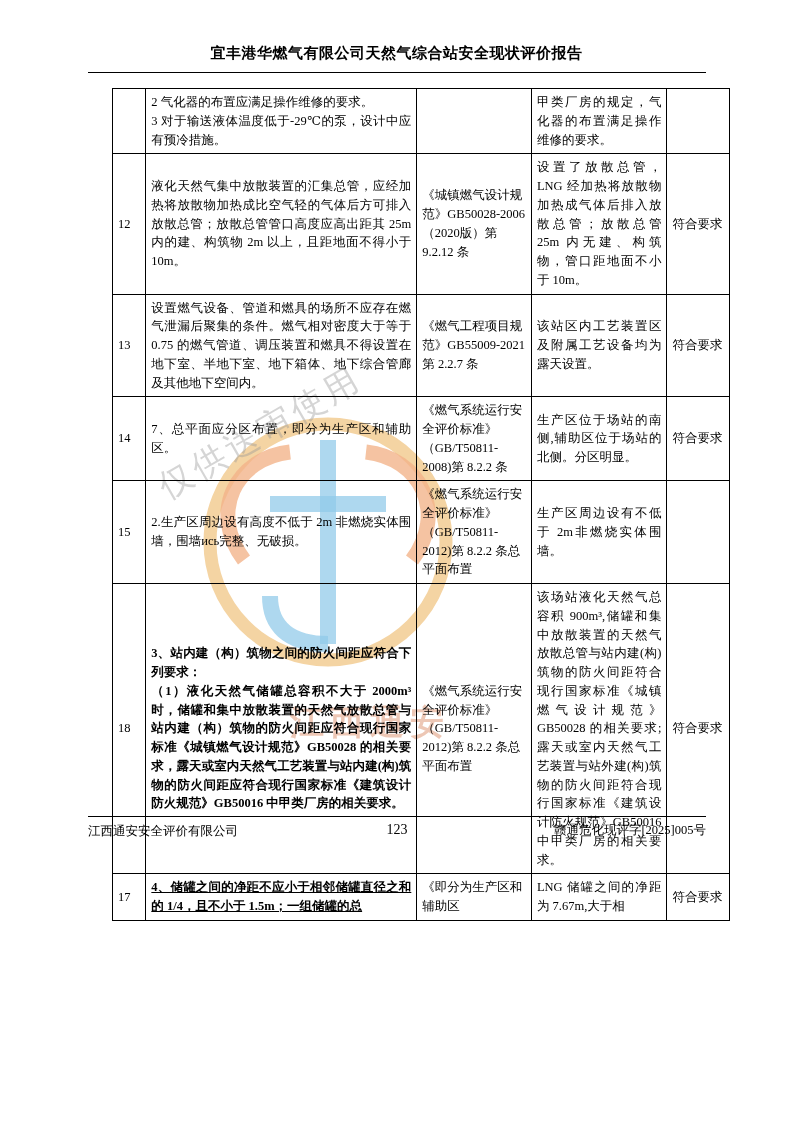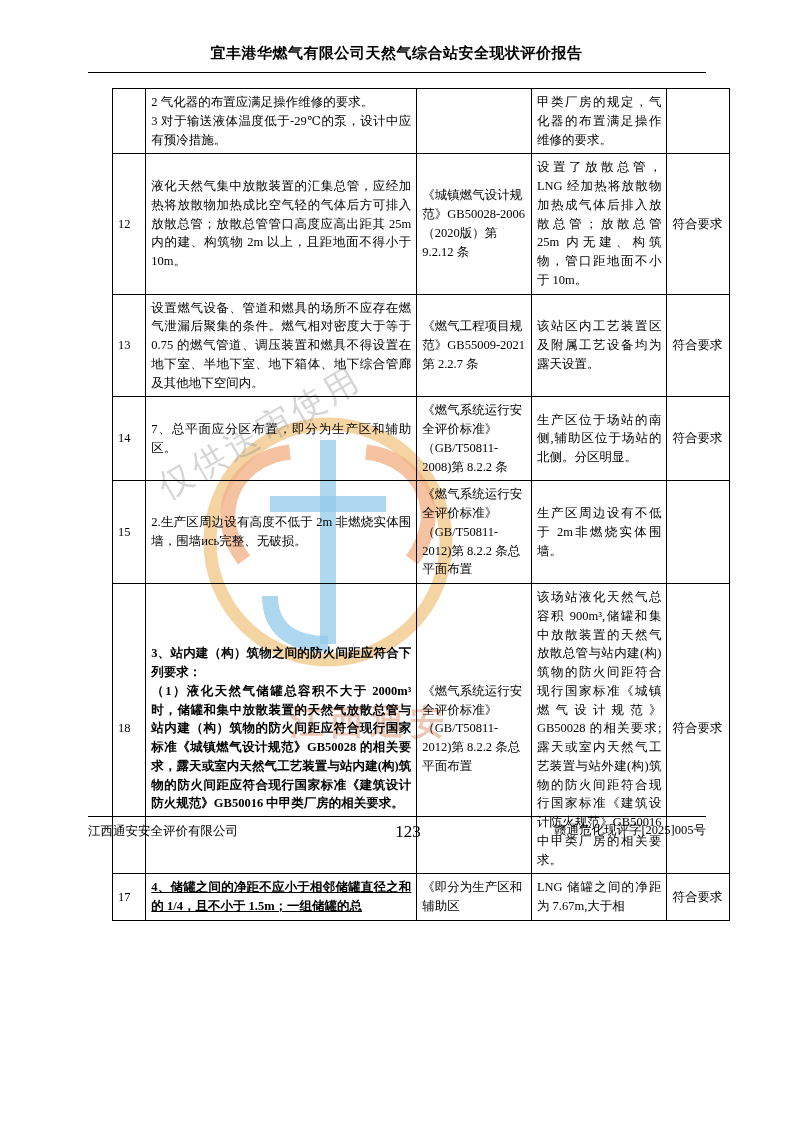--- a/index.html
+++ b/index.html
@@ -65,24 +65,24 @@
     position: absolute;
     top: 7px;
     left: 0;
     font-size: 12.5px;
     color: #000;
     font-family: "Liberation Serif", "DejaVu Serif", serif;
   }
   .footer-center {
     position: absolute;
     top: 6px;
-    left: 11px;
+    left: 0;
     width: 618px;
     text-align: center;
-    font-size: 17px;
+    font-size: 14px;
     color: #000;
   }
   .footer-right {
     position: absolute;
     top: 6px;
     right: 0;
     font-size: 12.5px;
     color: #000;
     font-family: "Liberation Serif", "DejaVu Serif", serif;
   }

